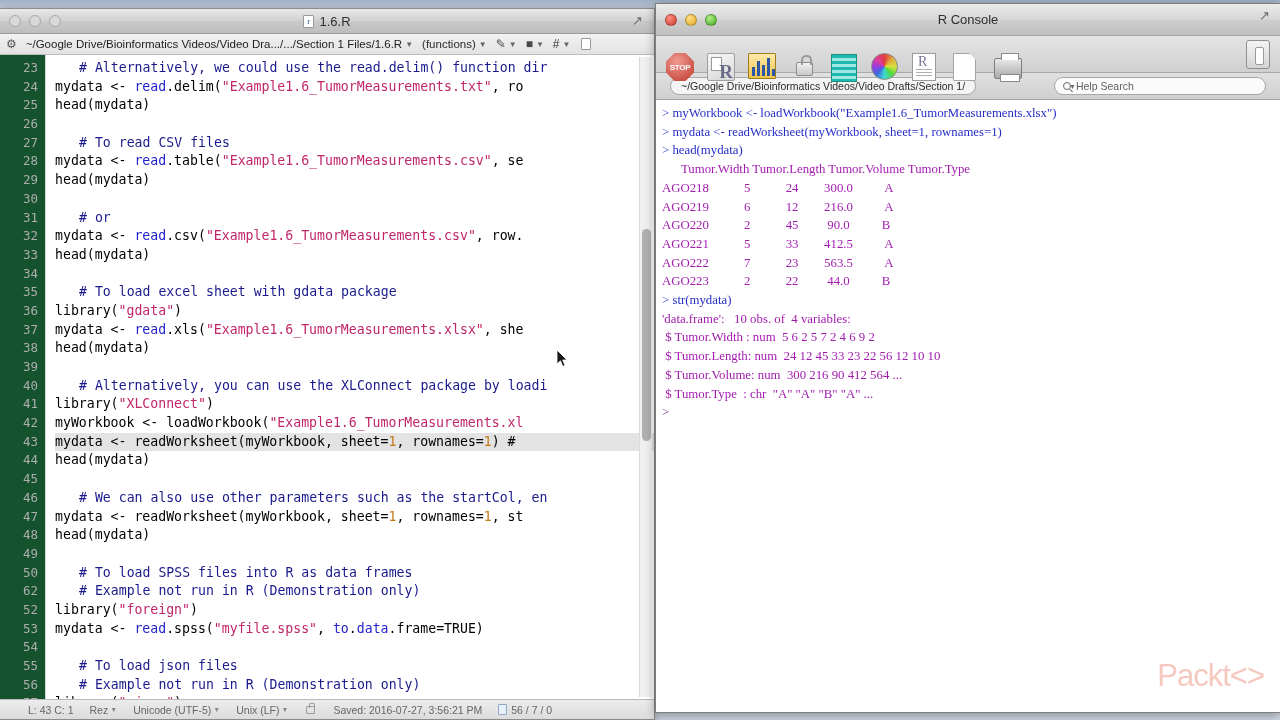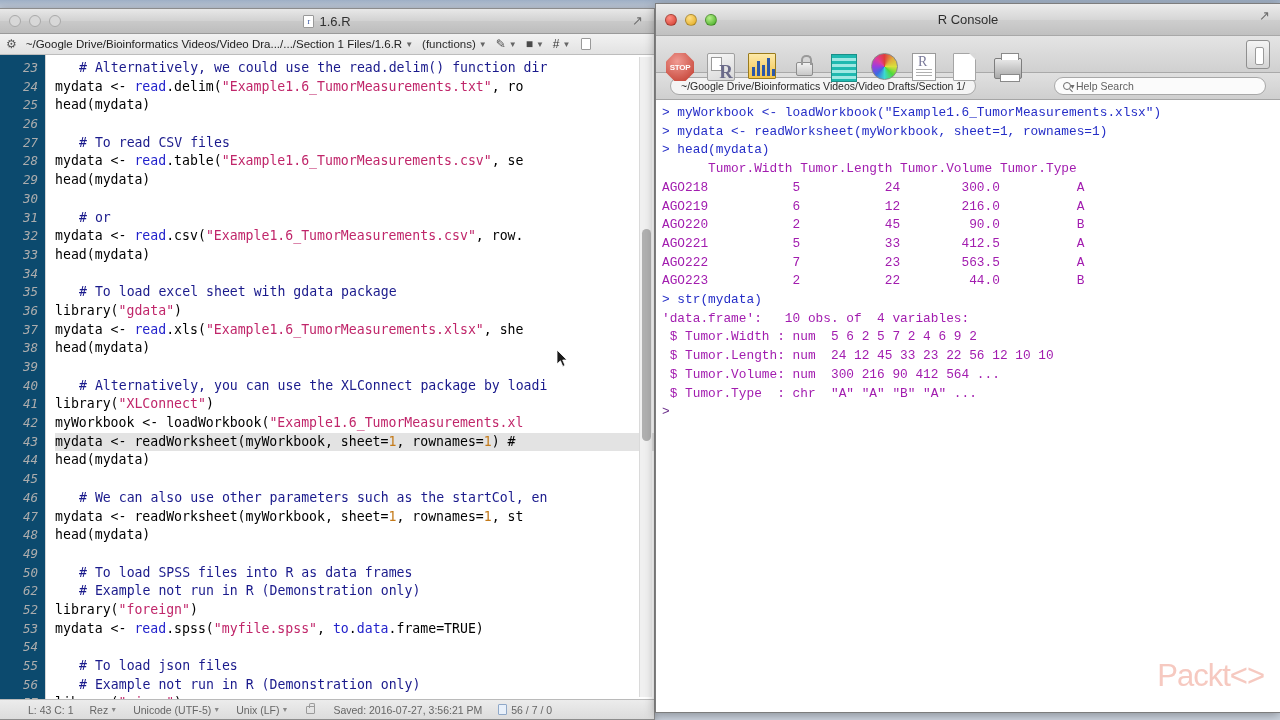--- a/index.html
+++ b/index.html
@@ -83,29 +83,28 @@
   
   .code-area {
     position: relative;
     flex: 1 1 auto;
     display: flex;
     background: #fff;
     overflow: hidden;
   }
   .gutter {
     width: 46px; flex: 0 0 46px;
-    background: #0c4a6e;
+    background: #14532d;
     border-right: 1px solid #d6d6d6;
     padding-top: 4px;
     text-align: right;
     font-family: "DejaVu Sans Mono", monospace;
     font-size: 12.5px;
     color: #adadad;
     user-select: none;
-    font-style: italic;
   }
   .gutter div { height: 18.7px; line-height: 18.7px; padding-right: 7px; }
   .codelines {
     position: relative;
     flex: 1 1 auto;
     padding-top: 4px;
     padding-left: 9px;
     font-family: "DejaVu Sans Mono", monospace;
     font-size: 13.2px;
     white-space: pre;
@@ -326,21 +325,21 @@
   }
   .mag:after {
     content:''; position:absolute; right:-3px; bottom:-2px;
     width:4px; height:1.4px; background:#6c6c6c; transform: rotate(45deg);
   }
   .mag-caret { font-size: 7px; color: #6c6c6c; margin-left: -2px; }
 
   .rc-body {
     flex: 1 1 auto;
     background: #fff;
-    font-family: Liberation Mono, monospace;
+    font-family: Liberation Serif, serif;
     font-size: 12.8px;
     line-height: 18.7px;
     padding: 4px 11px 0 6px;
     white-space: pre;
     position: relative;
     overflow: hidden;
     color: #000;
   }
   .rc-body .in  { color: #252ec7; }
   .rc-body .pr  { color: #6a2d8a; }

